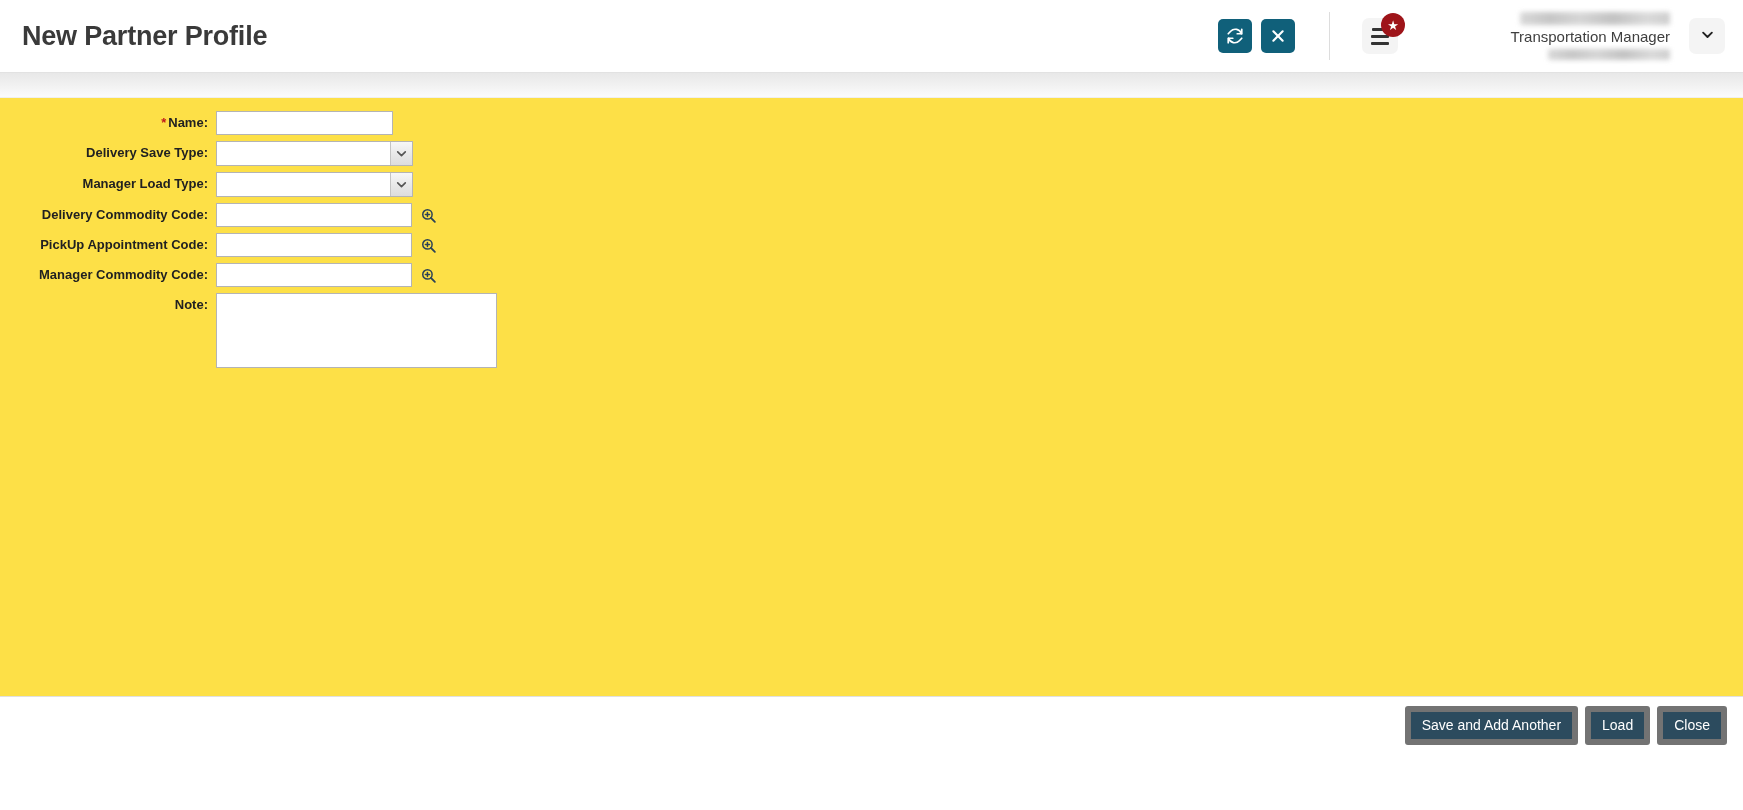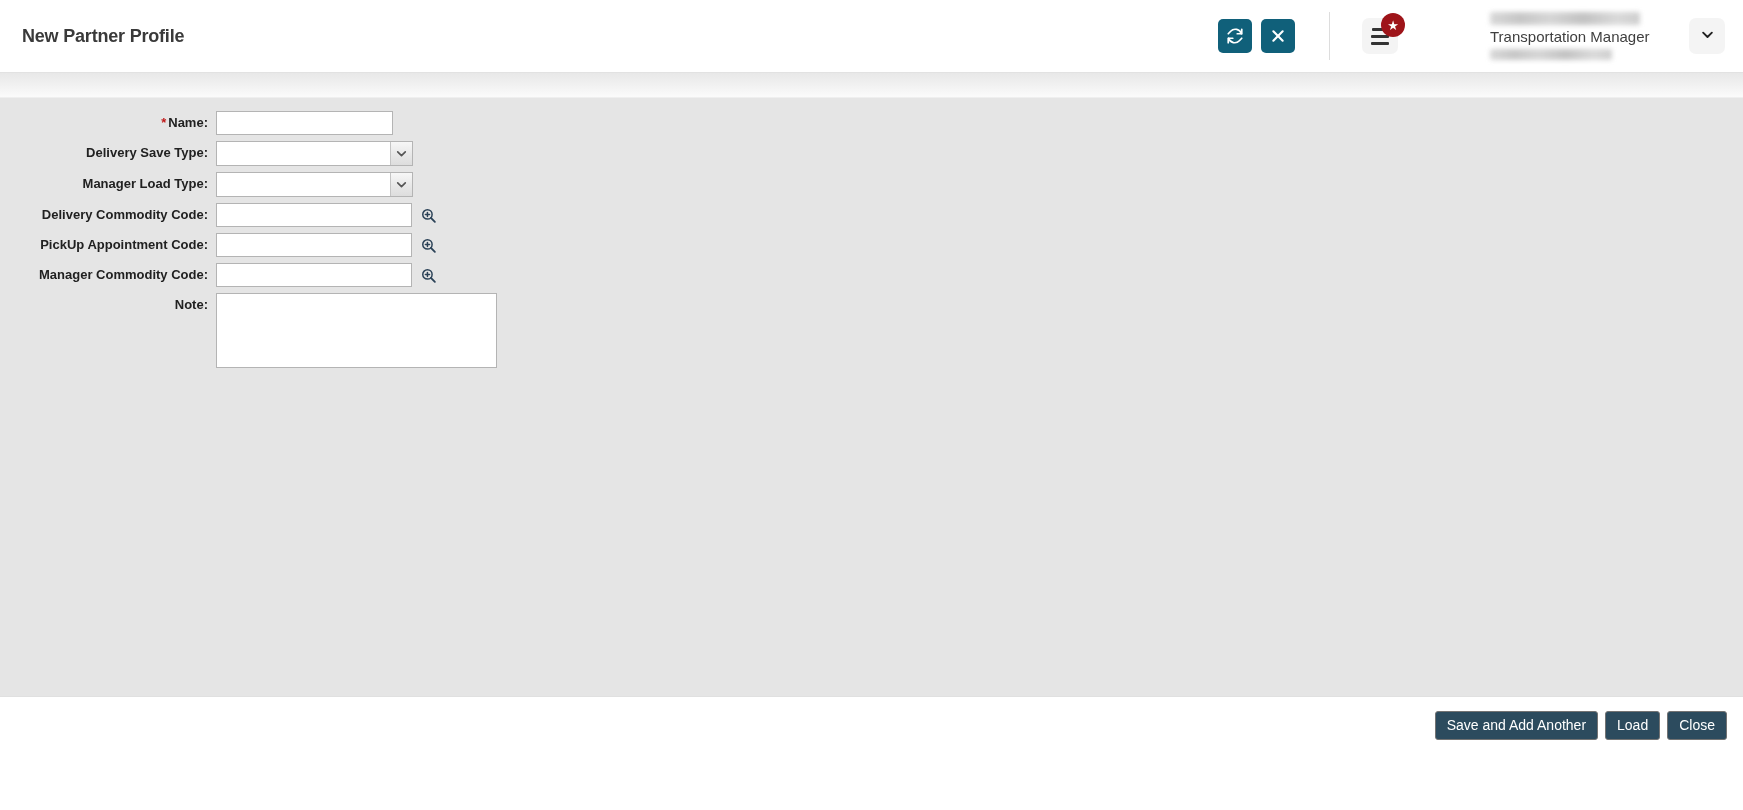--- a/index.html
+++ b/index.html
@@ -18,21 +18,21 @@
   .app-header {
     position: relative;
     height: 72px;
     width: 100%;
     background: #ffffff;
     display: flex;
     align-items: center;
     padding: 0 18px 0 22px;
   }
   .page-title {
-    font-size: 18px;
+    font-size: 27px;
     font-weight: bold;
     color: #3a3a3a;
     letter-spacing: -0.2px;
     white-space: nowrap;
   }
   .header-spacer { flex: 1 1 auto; }
 
   .header-right {
     display: flex;
     align-items: center;
@@ -113,20 +113,21 @@
   }
 
   .user-block {
     display: flex;
     align-items: center;
     margin-left: 90px;
   }
   .user-text {
     display: flex;
     flex-direction: column;
+    align-items: flex-end;
     justify-content: center;
     line-height: 1.15;
     min-width: 180px;
   }
   .user-redacted {
     height: 13px;
     border-radius: 2px;
     background: linear-gradient(90deg,#d2d2d2 0%,#bdbdbd 20%,#cfcfcf 40%,#b8b8b8 62%,#d4d4d4 85%,#c6c6c6 100%);
     filter: blur(2.4px);
     opacity: .85;
@@ -158,21 +159,21 @@
     width: 100%;
     background: linear-gradient(180deg,#e8e8e8 0%,#f0f0f0 45%,#fbfbfb 100%);
     border-top: 1px solid #e2e2e2;
     border-bottom: 1px solid #efefef;
   }
 
   
   .form-area {
     position: relative;
     height: 655px;
-    background: #e5e5e5;
+    background: #fde047;
     padding-top: 13px;
   }
   .form-row {
     display: flex;
     align-items: flex-start;
     margin-bottom: 6px;
   }
   .form-row .lbl {
     width: 216px;
     text-align: right;
@@ -261,21 +262,21 @@
     background: #ffffff;
     display: flex;
     align-items: center;
     justify-content: flex-end;
     padding-right: 16px;
     gap: 7px;
   }
   .ftr-btn {
     background: #2c4b5e;
     color: #ffffff;
-    border: 1px solid #737373;
+    border: 6px solid #737373;
     border-radius: 3px;
     font-family: "Liberation Sans", sans-serif;
     font-size: 14px;
     padding: 6px 11px 7px;
     cursor: pointer;
     white-space: nowrap;
     line-height: 1;
     text-align: right;
   }
 </style>

